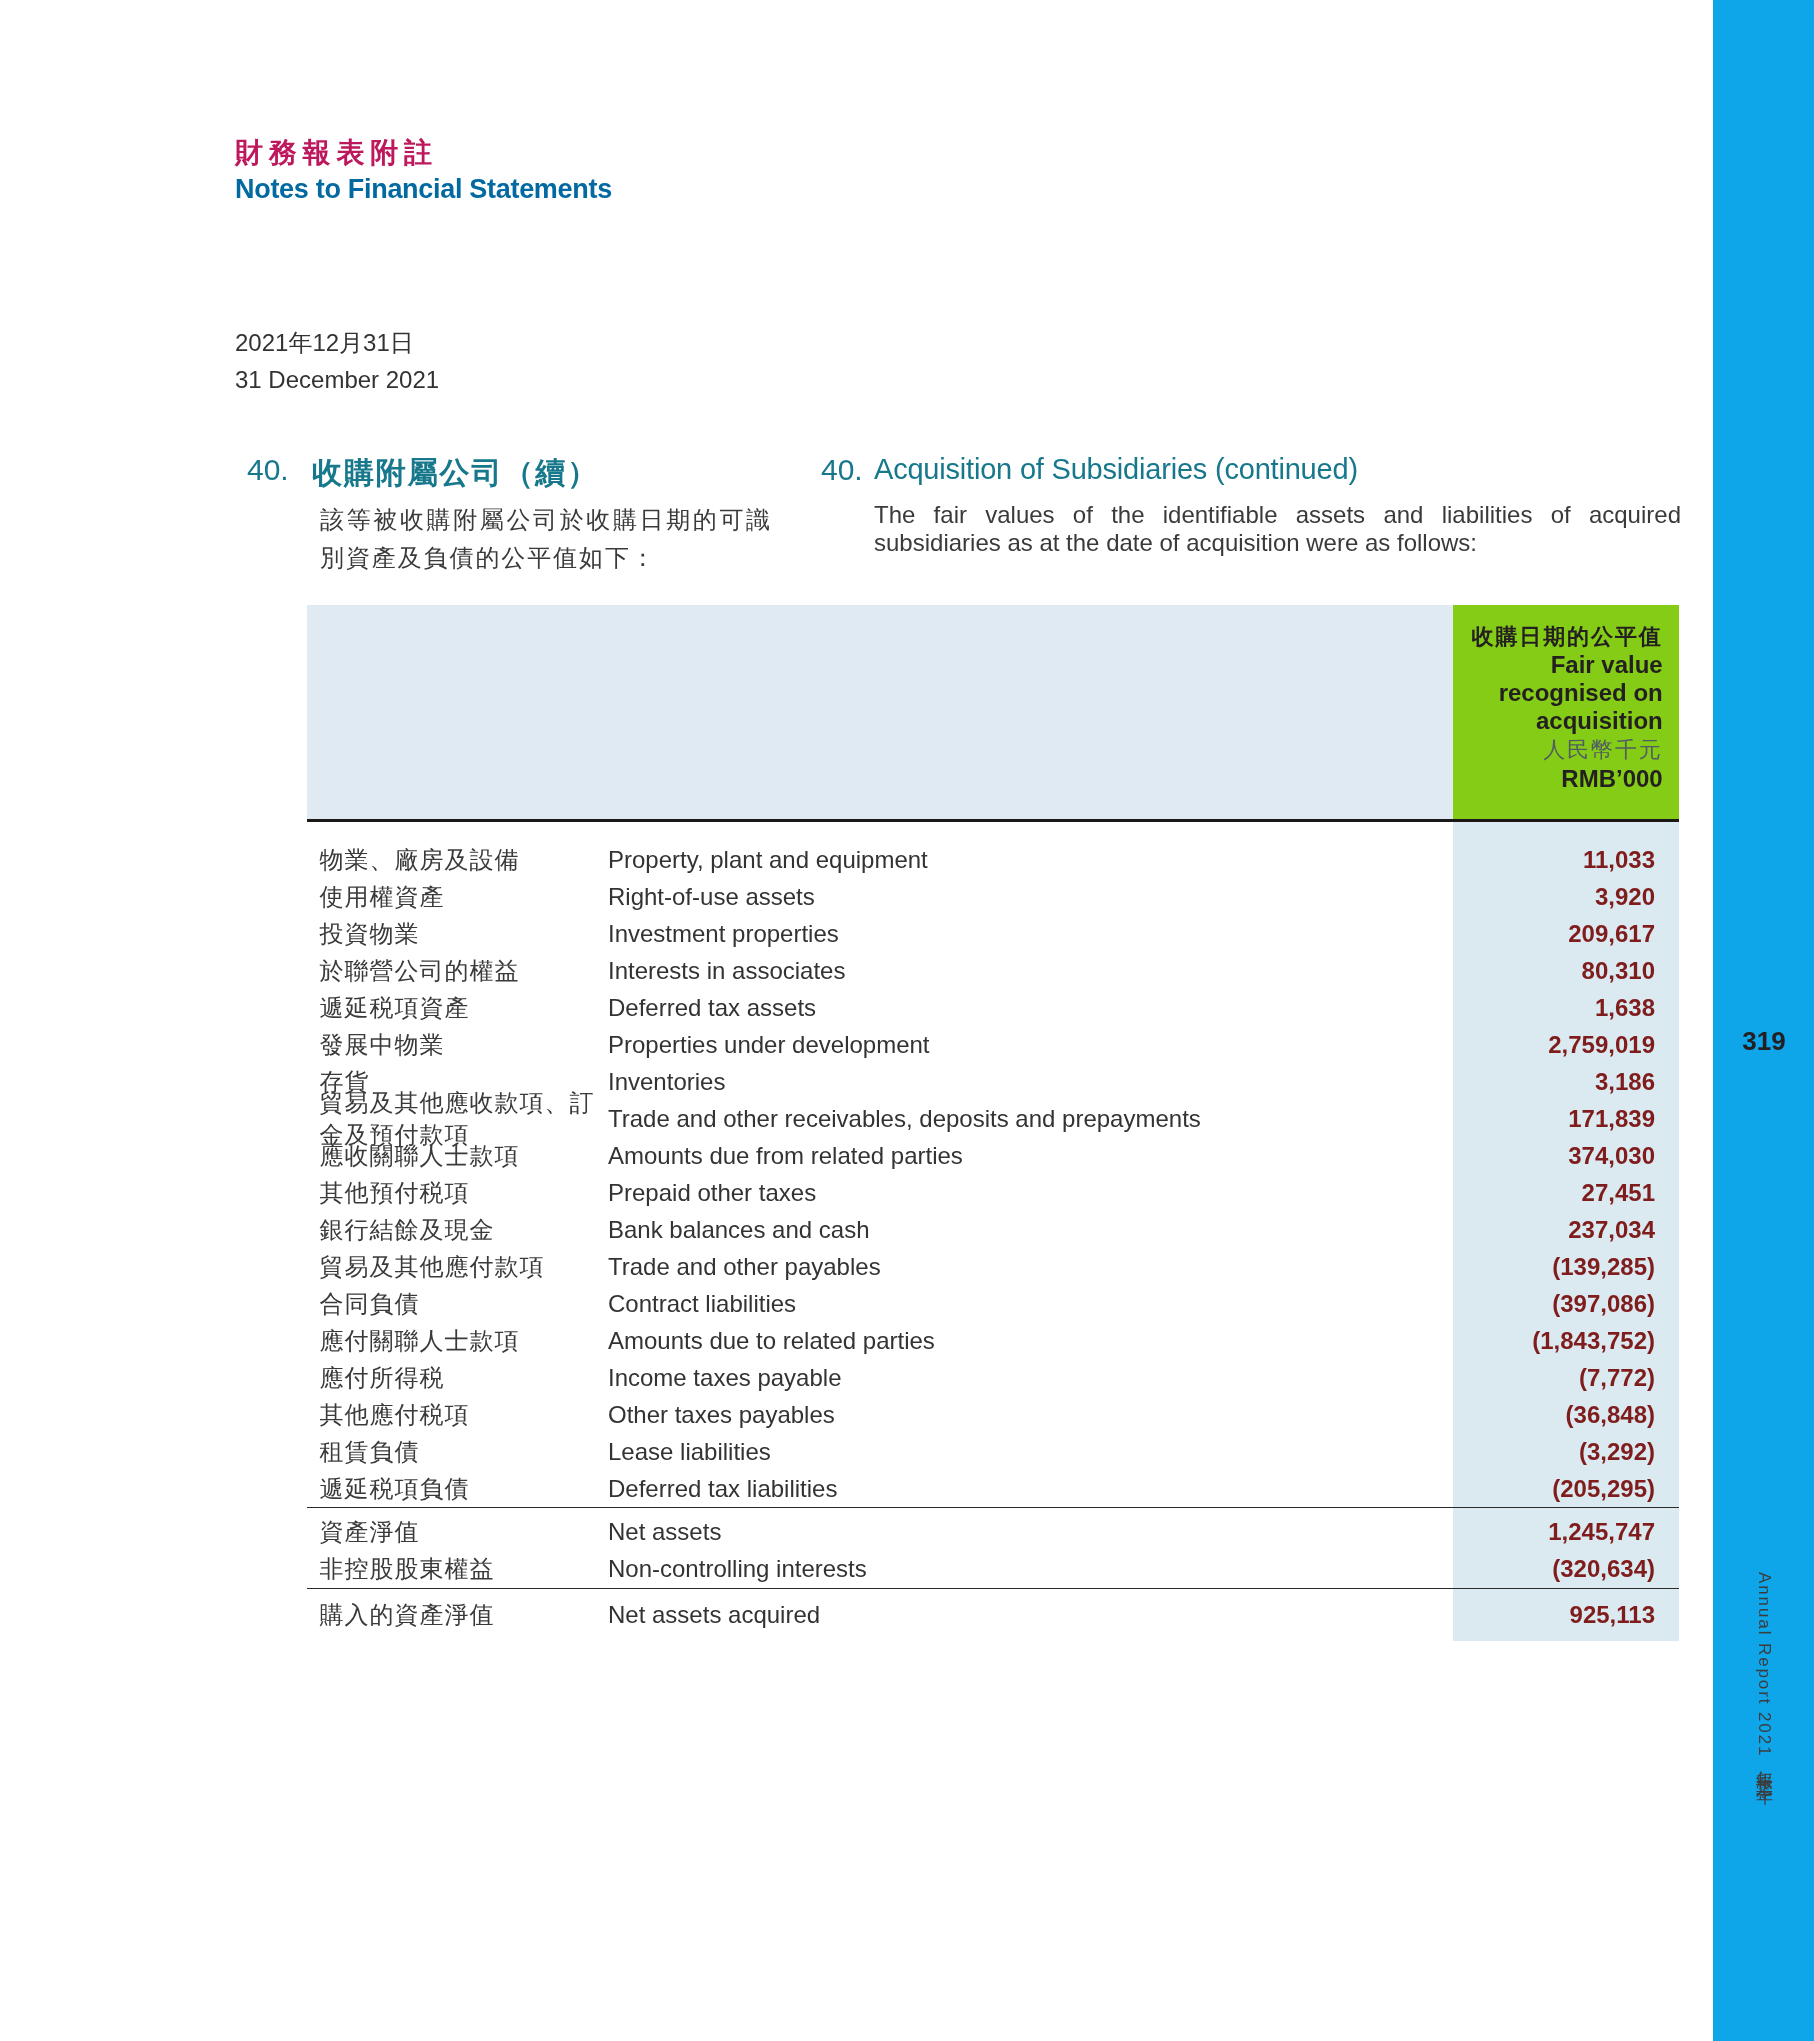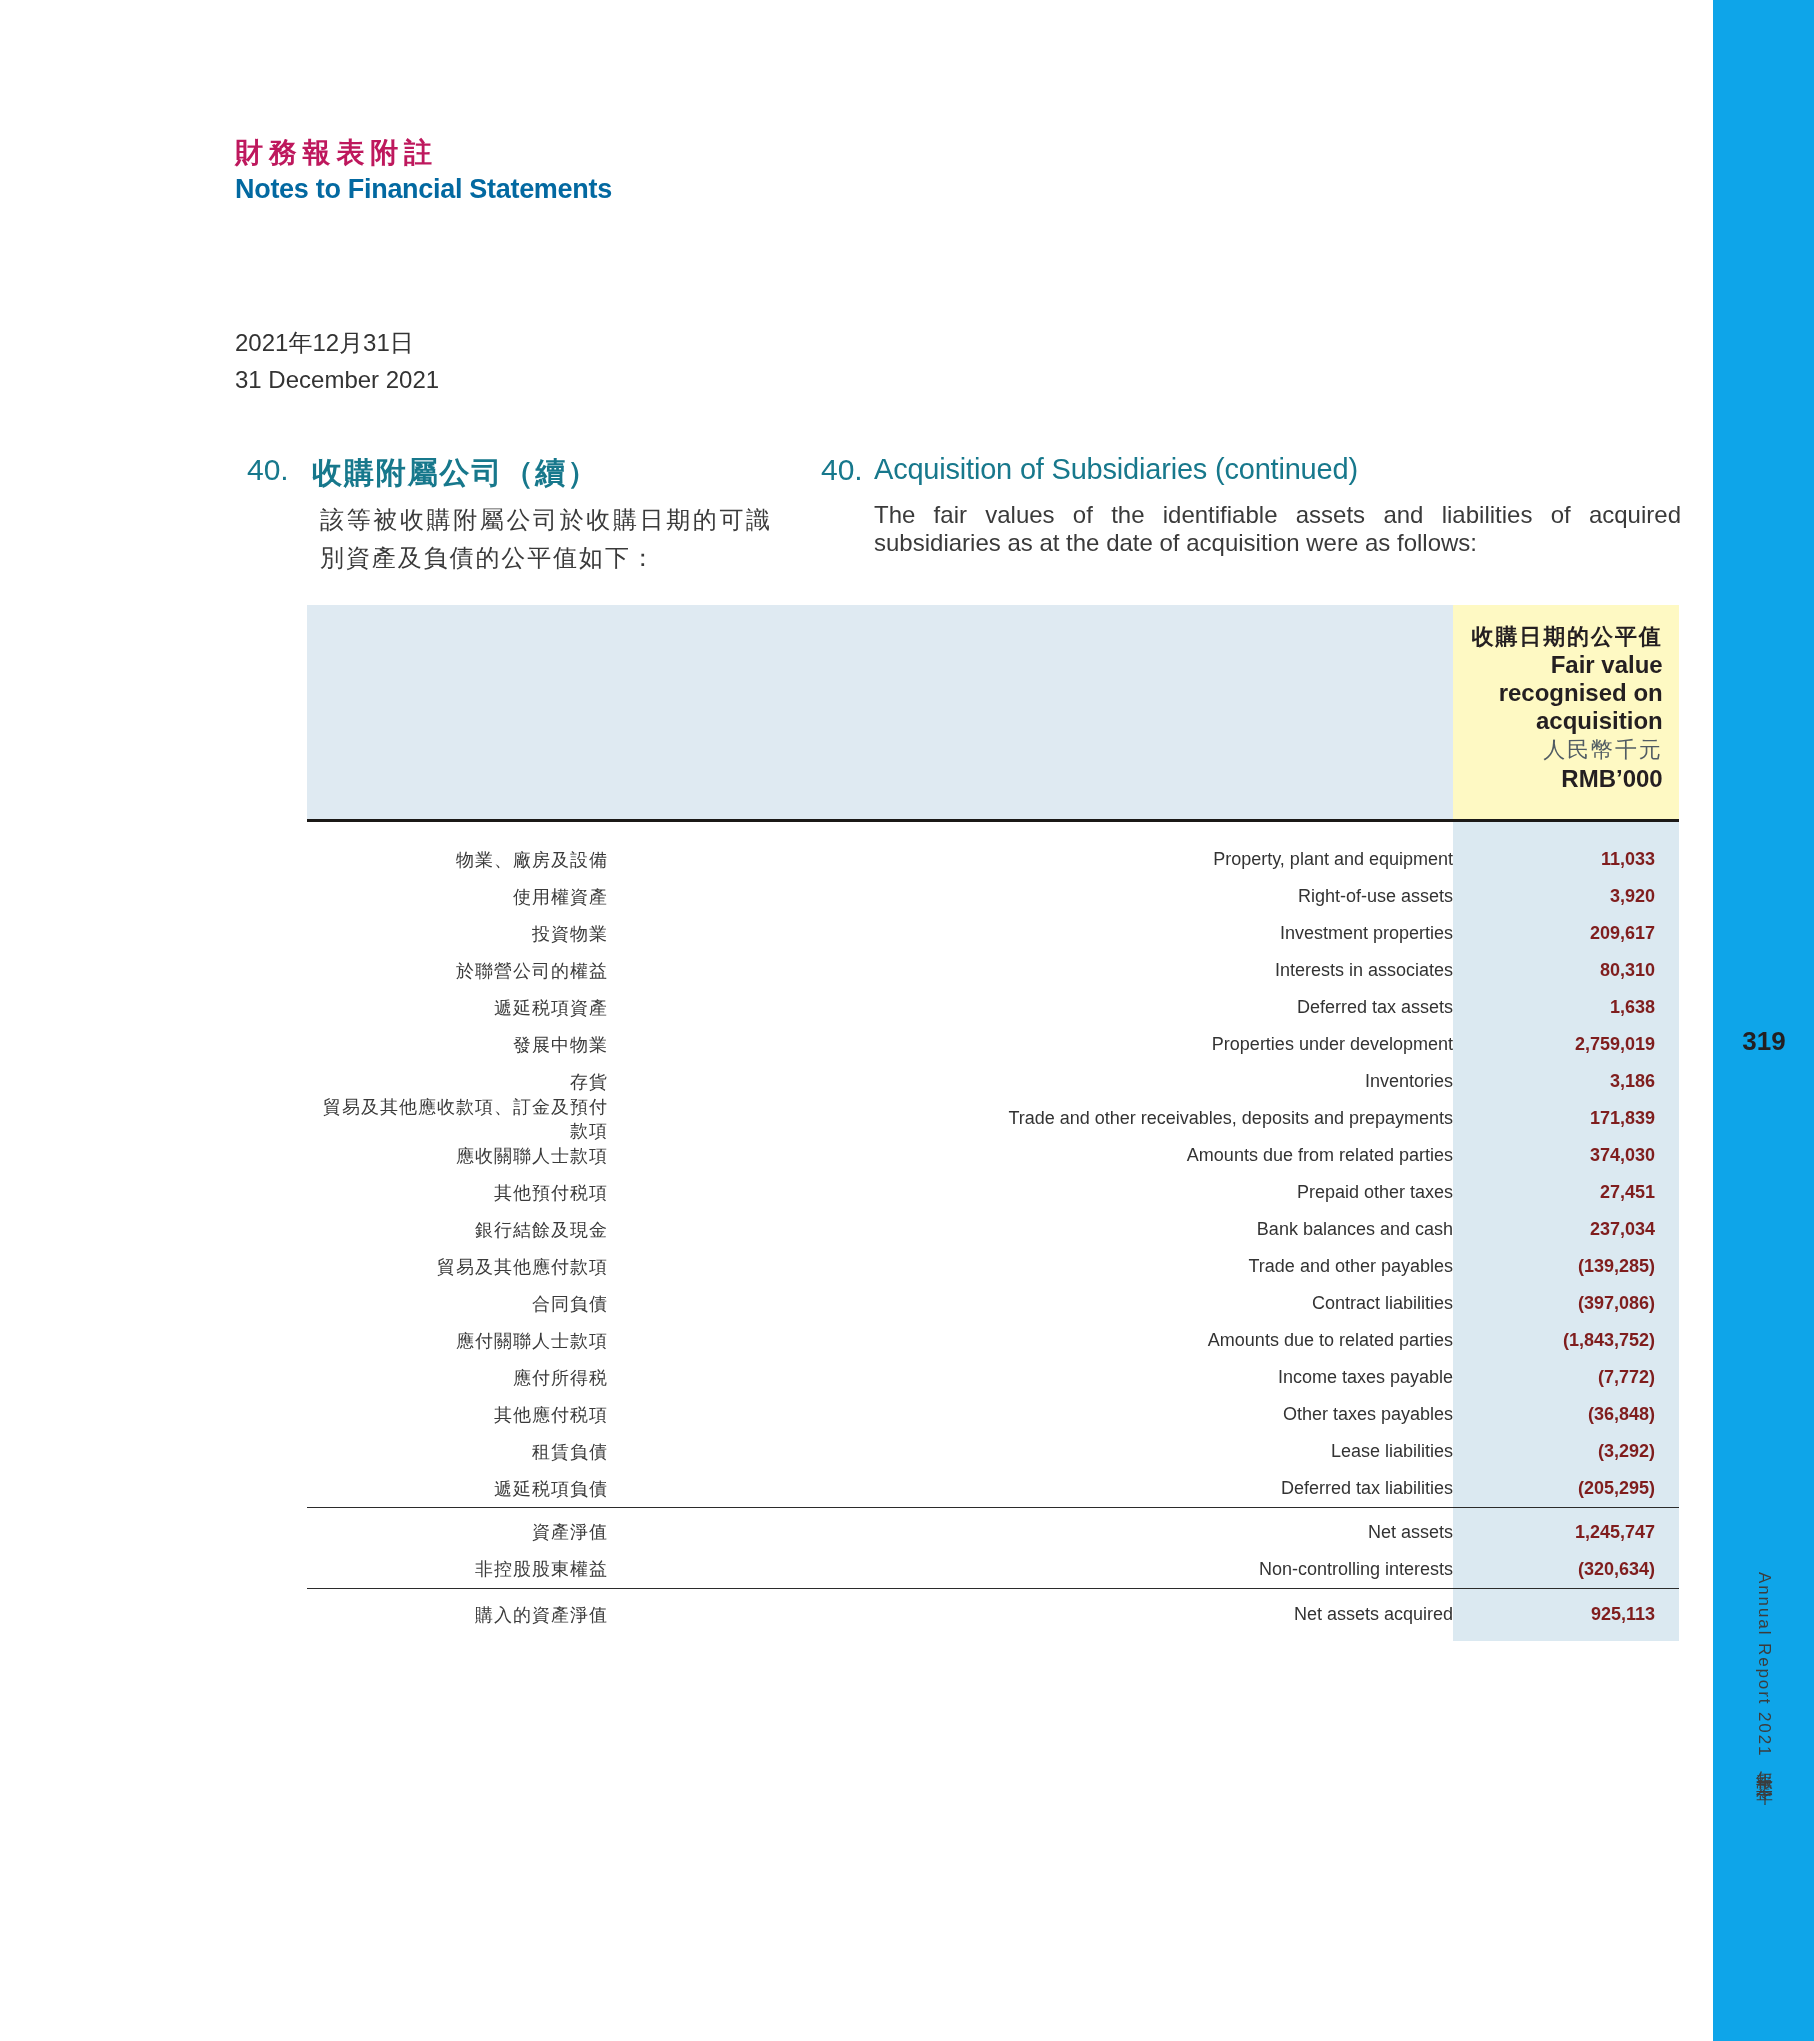--- a/index.html
+++ b/index.html
@@ -33,28 +33,28 @@
 
   .intro-cjk { position:absolute; left:320px; top:501px; width:452px; font-size:24px; line-height:38px;
                letter-spacing:1.9px; text-align:justify; color:#3a3a3a; }
   .intro-en  { position:absolute; left:874px; top:501px; width:807px; font-size:24px; line-height:28px;
                text-align:justify; color:#3a3a3a; }
 
   
   .fin-table { position:absolute; left:307px; top:605px; width:1372px; }
   .tbl-header { display:flex; height:217px; border-bottom:3.8px solid #1b1917; }
   .hdr-spacer { flex:1; background:#dfeaf2; }
-  .hdr-valcol { width:226px; background:#fef9c3; text-align:right; padding:17.3px 16.3px 0 0; color:#241f21; }
+  .hdr-valcol { width:226px; background:#84cc16; text-align:right; padding:17.3px 16.3px 0 0; color:#241f21; }
   .hdr-valcol .h-cjk   { font-size:22px; font-weight:bold; line-height:29px; letter-spacing:1.9px; }
   .hdr-valcol .h-bold  { font-size:24px; font-weight:bold; line-height:28px; }
   .hdr-valcol .h-unit  { font-size:22px; font-weight:normal; color:#515c63; line-height:30px; letter-spacing:1.9px; }
 
   .tbl-body { position:relative; padding:19px 0 7.7px 0; }
   .tbl-body::before { content:""; position:absolute; top:0; bottom:0; right:0; width:226px; background:#dbe9f1; }
-  .row { position:relative; display:flex; height:37px; align-items:center; font-size:18px;text-align:right; }
+  .row { position:relative; display:flex; height:37px; align-items:center; font-size:24px; }
   .c-cjk { width:301px; padding-left:12.5px; color:#3a3a3a; letter-spacing:1px; }
   .c-en  { flex:1; color:#333; }
   .c-val { width:226px; height:100%; display:flex; align-items:center; justify-content:flex-end;
            padding-right:24px; font-weight:bold; color:#7f1d1d; }
   .sep { position:relative; border-top:1.9px solid #2b2b2b; margin-bottom:5.8px; }
   .tbl-body .grp-total-first { margin-top:7.7px; }
 </style>
 </head>
 <body>
 

